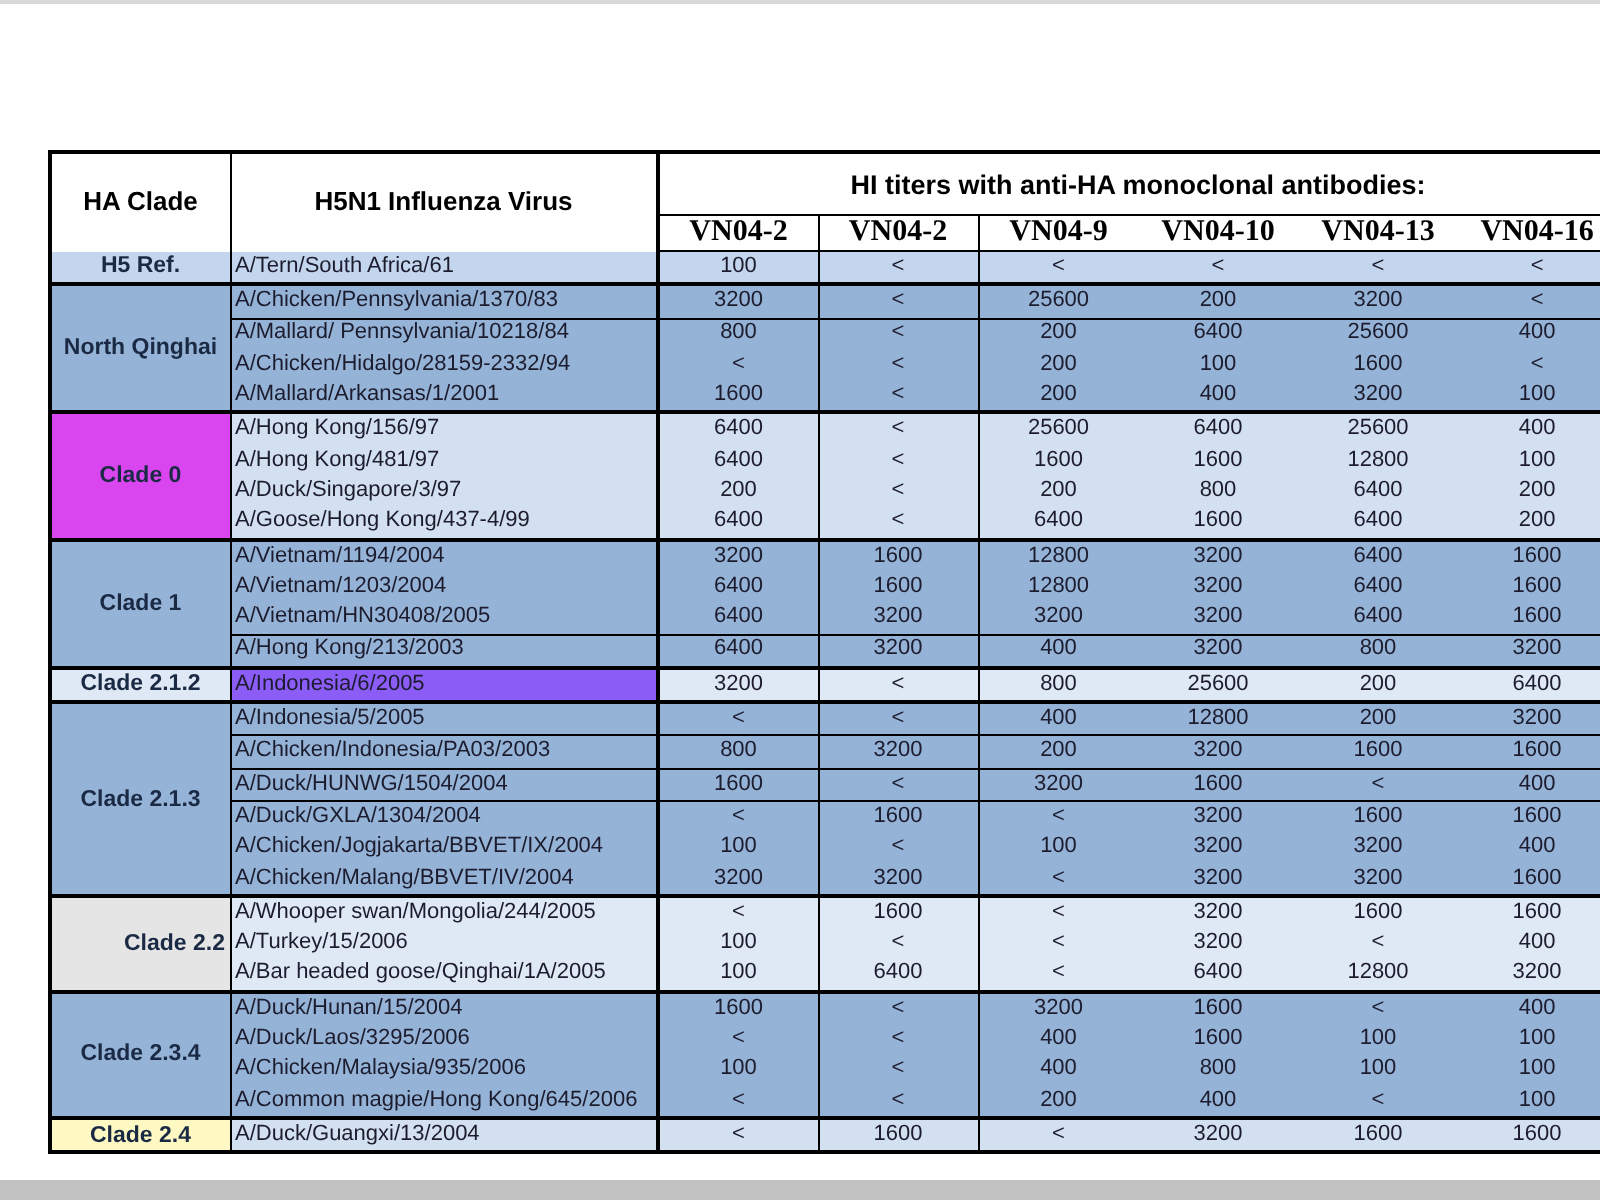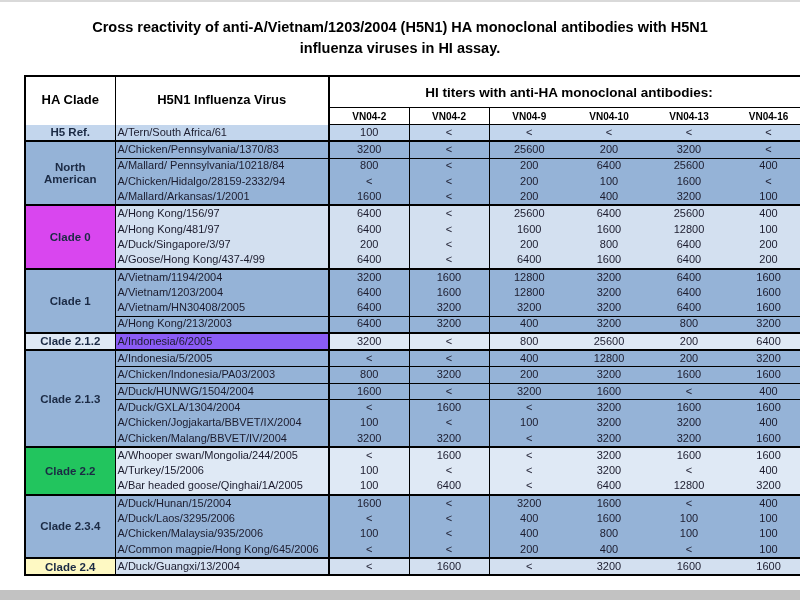--- a/index.html
+++ b/index.html
@@ -19,21 +19,21 @@
 
   table.xr {
     position:absolute; top:75px; left:24px; width:784px;
     border-collapse:collapse; border:2px solid #000; table-layout:fixed;
   }
   table.xr th, table.xr td { padding:0 2px; overflow:hidden; }
 
   thead th { background:#fff; color:#000; vertical-align:middle; }
   .hdr-main { font-size:13px; font-weight:bold; line-height:1.15; }
   .hdr-titers { font-size:13.5px; font-weight:bold; border-bottom:1px solid #000; height:30px; }
-  .subh th { font-size:10px; font-weight:bold; height:16px; border-bottom:1px solid #000; }
+  .subh th { font-size:15px; font-weight:bold; height:16px; border-bottom:1px solid #000;font-family:Liberation Serif, serif; }
 
   .v1 { border-right:1px solid #000; }
   .v2 { border-right:2px solid #000; }
   .va { border-right:1px solid #000; }
   .vb { border-right:1px solid #000; }
 
   tbody td { height:15.3px; font-size:11px; line-height:1.05; color:#1c1c2e; }
   td.clade { font-weight:bold; text-align:center; font-size:11.5px; vertical-align:middle; }
   td.virus { text-align:left; padding-left:8px; white-space:nowrap; }
   td.val   { text-align:center; }
@@ -45,21 +45,20 @@
     font-family:"Liberation Serif", serif; font-weight:bold; font-size:13.5px;
     color:#000; white-space:nowrap; letter-spacing:-0.2px;
   }
 </style>
 </head>
 <body>
 
 <div class="slide">
   <div class="top-strip"></div>
 
-  <div class="title">Cross reactivity of anti-A/Vietnam/1203/2004 (H5N1) HA monoclonal antibodies with H5N1 influenza viruses in HI assay.</div>
 
   <table class="xr">
     <colgroup>
       <col style="width:90px">
       <col style="width:214px">
       <col style="width:80px">
         <col style="width:80px">
         <col style="width:80px">
       <col style="width:80px">
         <col style="width:80px">
@@ -85,21 +84,21 @@
           <td class="clade v1" rowspan="1" style="background: rgb(195, 214, 237); color: rgb(27, 42, 68);">H5 Ref.</td>
           <td class="virus v2" style="background: rgb(195, 214, 237);">A/Tern/South Africa/61</td>
           <td class="val va" style="background: rgb(195, 214, 237);">100</td>
           <td class="val vb" style="background: rgb(195, 214, 237);">&lt;</td>
           <td class="val" style="background: rgb(195, 214, 237);">&lt;</td>
           <td class="val" style="background: rgb(195, 214, 237);">&lt;</td>
           <td class="val" style="background: rgb(195, 214, 237);">&lt;</td>
           <td class="val" style="background: rgb(195, 214, 237);">&lt;</td>
         </tr>
         <tr>
-          <td class="clade v1 gt2" rowspan="4" style="background: rgb(149, 179, 215); color: rgb(27, 42, 68);">North American</td>
+          <td class="clade v1 gt2" rowspan="4" style="background: rgb(149, 179, 215); color: rgb(27, 42, 68);">North Qinghai</td>
           <td class="virus v2 gt2 hl" style="background: rgb(149, 179, 215);">A/Chicken/Pennsylvania/1370/83</td>
           <td class="val va gt2 hl" style="background: rgb(149, 179, 215);">3200</td>
           <td class="val vb gt2 hl" style="background: rgb(149, 179, 215);">&lt;</td>
           <td class="val gt2 hl" style="background: rgb(149, 179, 215);">25600</td>
           <td class="val gt2 hl" style="background: rgb(149, 179, 215);">200</td>
           <td class="val gt2 hl" style="background: rgb(149, 179, 215);">3200</td>
           <td class="val gt2 hl" style="background: rgb(149, 179, 215);">&lt;</td>
         </tr>
         <tr>
           <td class="virus v2" style="background: rgb(149, 179, 215);">A/Mallard/ Pennsylvania/10218/84</td>
@@ -261,21 +260,21 @@
         <tr>
           <td class="virus v2" style="background: rgb(149, 179, 215);">A/Chicken/Malang/BBVET/IV/2004</td>
           <td class="val va" style="background: rgb(149, 179, 215);">3200</td>
           <td class="val vb" style="background: rgb(149, 179, 215);">3200</td>
           <td class="val" style="background: rgb(149, 179, 215);">&lt;</td>
           <td class="val" style="background: rgb(149, 179, 215);">3200</td>
           <td class="val" style="background: rgb(149, 179, 215);">3200</td>
           <td class="val" style="background: rgb(149, 179, 215);">1600</td>
         </tr>
         <tr>
-          <td class="clade v1 gt2" rowspan="3" style="background: #22c55e; color: rgb(27, 42, 68);">Clade 2.2</td>
+          <td class="clade v1 gt2" rowspan="3" style="background: #e5e5e5; color: rgb(27, 42, 68); text-align: right;">Clade 2.2</td>
           <td class="virus v2 gt2" style="background: rgb(223, 233, 245);">A/Whooper swan/Mongolia/244/2005</td>
           <td class="val va gt2" style="background: rgb(223, 233, 245);">&lt;</td>
           <td class="val vb gt2" style="background: rgb(223, 233, 245);">1600</td>
           <td class="val gt2" style="background: rgb(223, 233, 245);">&lt;</td>
           <td class="val gt2" style="background: rgb(223, 233, 245);">3200</td>
           <td class="val gt2" style="background: rgb(223, 233, 245);">1600</td>
           <td class="val gt2" style="background: rgb(223, 233, 245);">1600</td>
         </tr>
         <tr>
           <td class="virus v2" style="background: rgb(223, 233, 245);">A/Turkey/15/2006</td>

